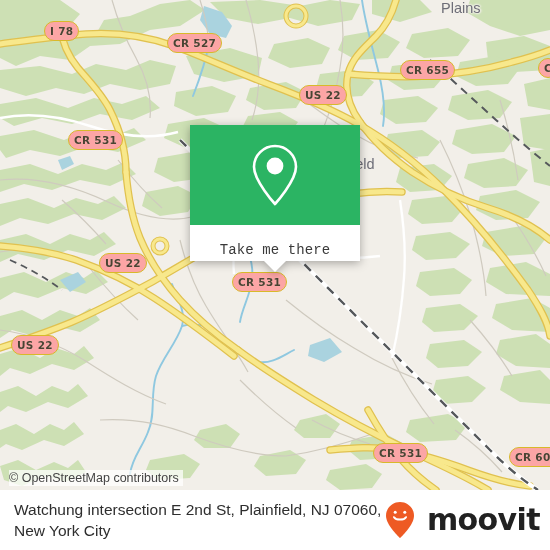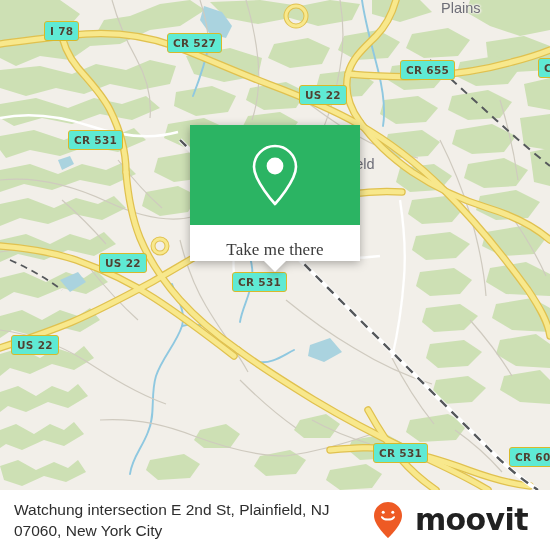--- a/index.html
+++ b/index.html
@@ -22,23 +22,23 @@
     left: 0; top: 0;
     width: 550px; height: 490px;
     overflow: hidden;
     background: #F2EFE9;
   }
   #map-svg { position: absolute; left: 0; top: 0; display: block; }
 
   
   .shield {
     position: absolute;
-    background: #5eead4;
+    background: #fca5a5;
     border: 1.6px solid #D8B92A;
-    border-radius: 3px;
+    border-radius: 10px;
     color: #4A4332;
     font-family: "DejaVu Sans", sans-serif;
     font-weight: bold;
     font-size: 10.5px;
     line-height: 1;
     padding: 3.5px 5px 4px 5px;
     letter-spacing: 0.3px;
     white-space: nowrap;
     text-shadow: 0 0 1px rgba(255,255,255,.4);
   }
@@ -72,22 +72,22 @@
   #popup-pin { display: block; }
   #popup-foot {
     background: #ffffff;
     height: 36px;
     display: flex;
     align-items: center;
     justify-content: center;
   }
   #popup-foot-label {
     color: #3A3A3A;
-    font-size: 17px;
-    font-family: Liberation Serif, serif;
+    font-size: 14px;
+    font-family: Liberation Mono, monospace;
     letter-spacing: 0.1px;
     margin-top: 14px;
   }
   #popup-tail {
     position: absolute;
     left: 50%;
     top: 136px;
     width: 0; height: 0;
     margin-left: -11px;
     border-left: 11px solid transparent;
@@ -117,21 +117,21 @@
 
   
   #footer {
     position: absolute;
     left: 0; top: 490px;
     width: 550px; height: 60px;
     background: #ffffff;
     display: flex;
     align-items: center;
     justify-content: space-between;
-    padding: 0 22px 0 14px;
+    padding: 0 10px 0 14px;
   }
   #footer-title {
     color: #2E2E2E;
     font-size: 15.5px;
     line-height: 1.38;
     font-family: "Liberation Sans", sans-serif;
     max-width: 400px;
   }
   #brand {
     display: flex;
@@ -392,20 +392,23 @@
                    C48 12.3 38.5 3 27 3 Z" fill="none" stroke="#FFFFFF" stroke-width="2.6" stroke-linejoin="round"></path>
           <circle cx="27" cy="23" r="8.4" fill="#FFFFFF"></circle>
         </svg>
       </div>
       <div id="popup-foot">
         <span id="popup-foot-label">Take me there</span>
       </div>
       <div id="popup-tail"></div>
     </div>
 
+    <div id="attribution">
+      <span id="attribution-text">© OpenStreetMap contributors</span>
+    </div>
   </div>
 
   <div id="footer">
     <div id="footer-title">Watchung intersection E 2nd St, Plainfield, NJ 07060, New York City</div>
     <div id="brand">
       <svg width="30" height="38" viewBox="0 0 30 38">
         <path d="M15 1 C7.3 1 1 7.1 1 14.7 C1 24.4 15 37 15 37 C15 37 29 24.4 29 14.7
                  C29 7.1 22.7 1 15 1 Z" fill="#EE5A24"></path>
         <circle cx="10.2" cy="11.2" r="1.5" fill="#FFFFFF"></circle>
         <circle cx="19.8" cy="11.2" r="1.5" fill="#FFFFFF"></circle>

